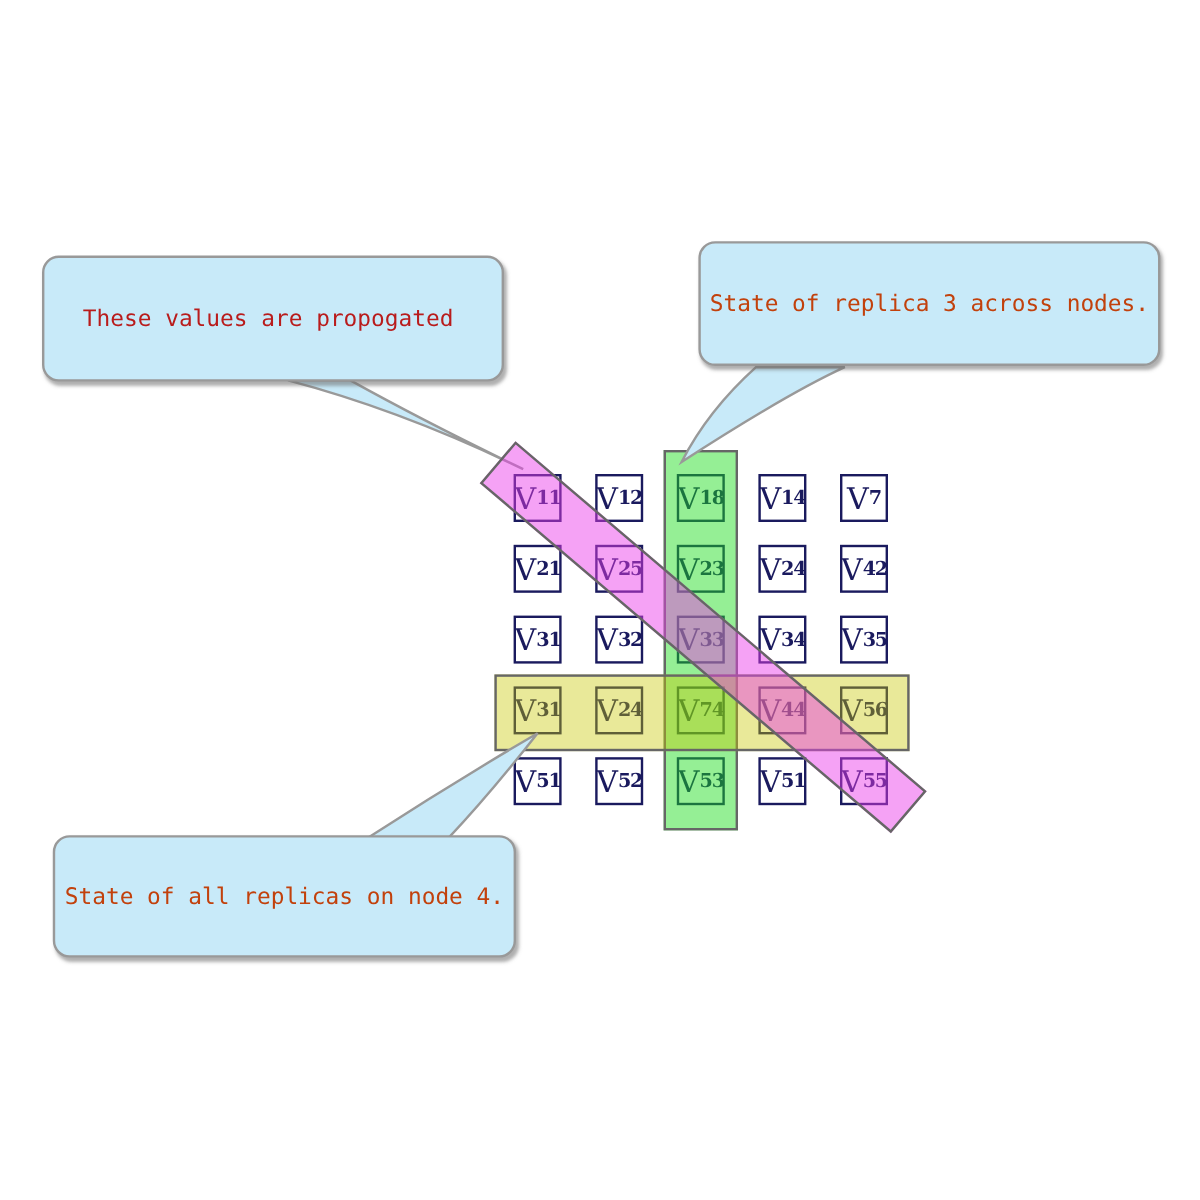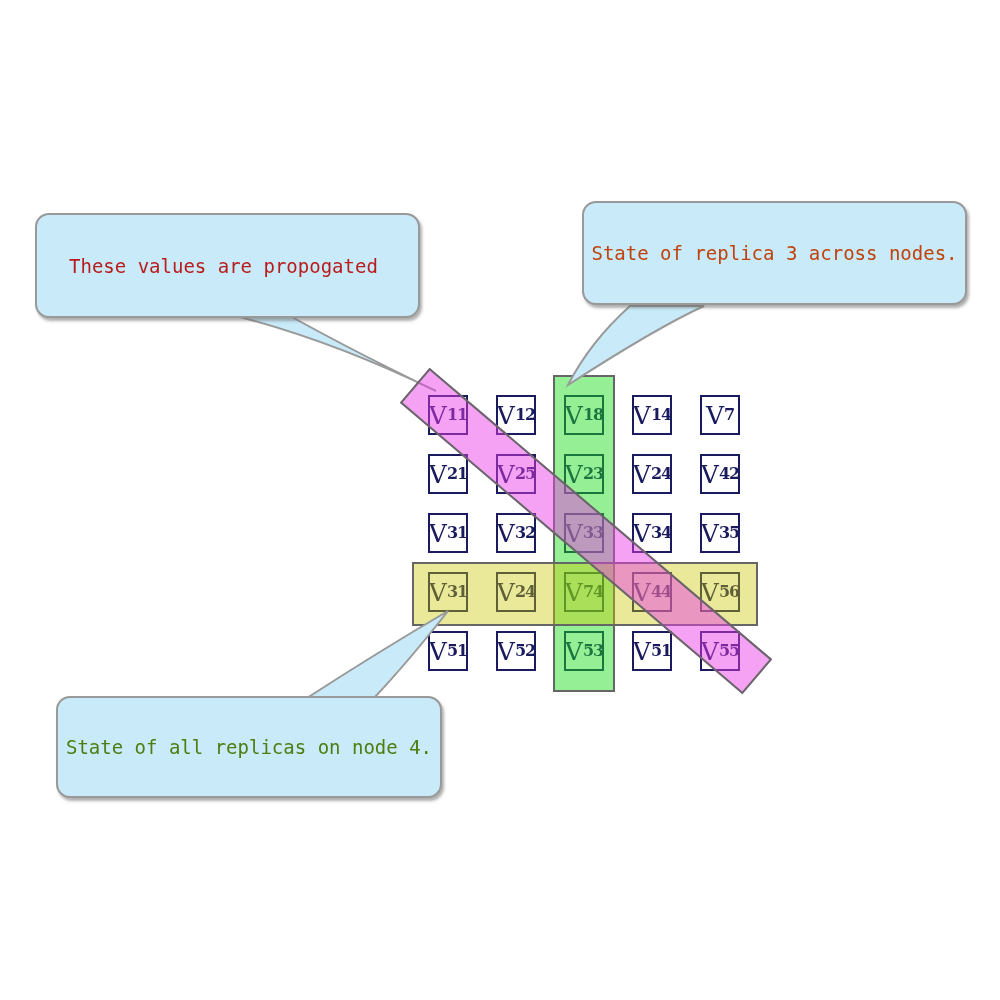--- a/index.html
+++ b/index.html
@@ -39,21 +39,21 @@
     background: #c8eaf9; border: 2px solid #999999; border-radius: 14px;
     box-shadow: 2px 3px 3px rgba(110,110,110,0.55);
     display: flex; flex-direction: column; justify-content: center;
     font-size: 19px; line-height: 26px; white-space: nowrap;
   }
   #callout-gossip  { left: 35px;  top: 213px; width: 385px; height: 105px;
                      padding-left: 32px; color: #b91c1c; align-items: flex-start; }
   #callout-replica { left: 582px; top: 201px; width: 385px; height: 104px;
                      color: #c2410c; align-items: center; }
   #callout-node4   { left: 44px;  top: 696px; width: 386px; height: 102px;
-                     color: #4d7c0f; align-items: center; margin-left: 12px; }
+                     color: #c2410c; align-items: center; }
 </style>
 </head>
 <body>
 
 <div class="canvas">
 
   <div class="grid">
     <div class="cell">
         <span class="v">V</span>
         <span class="sub">11</span>

